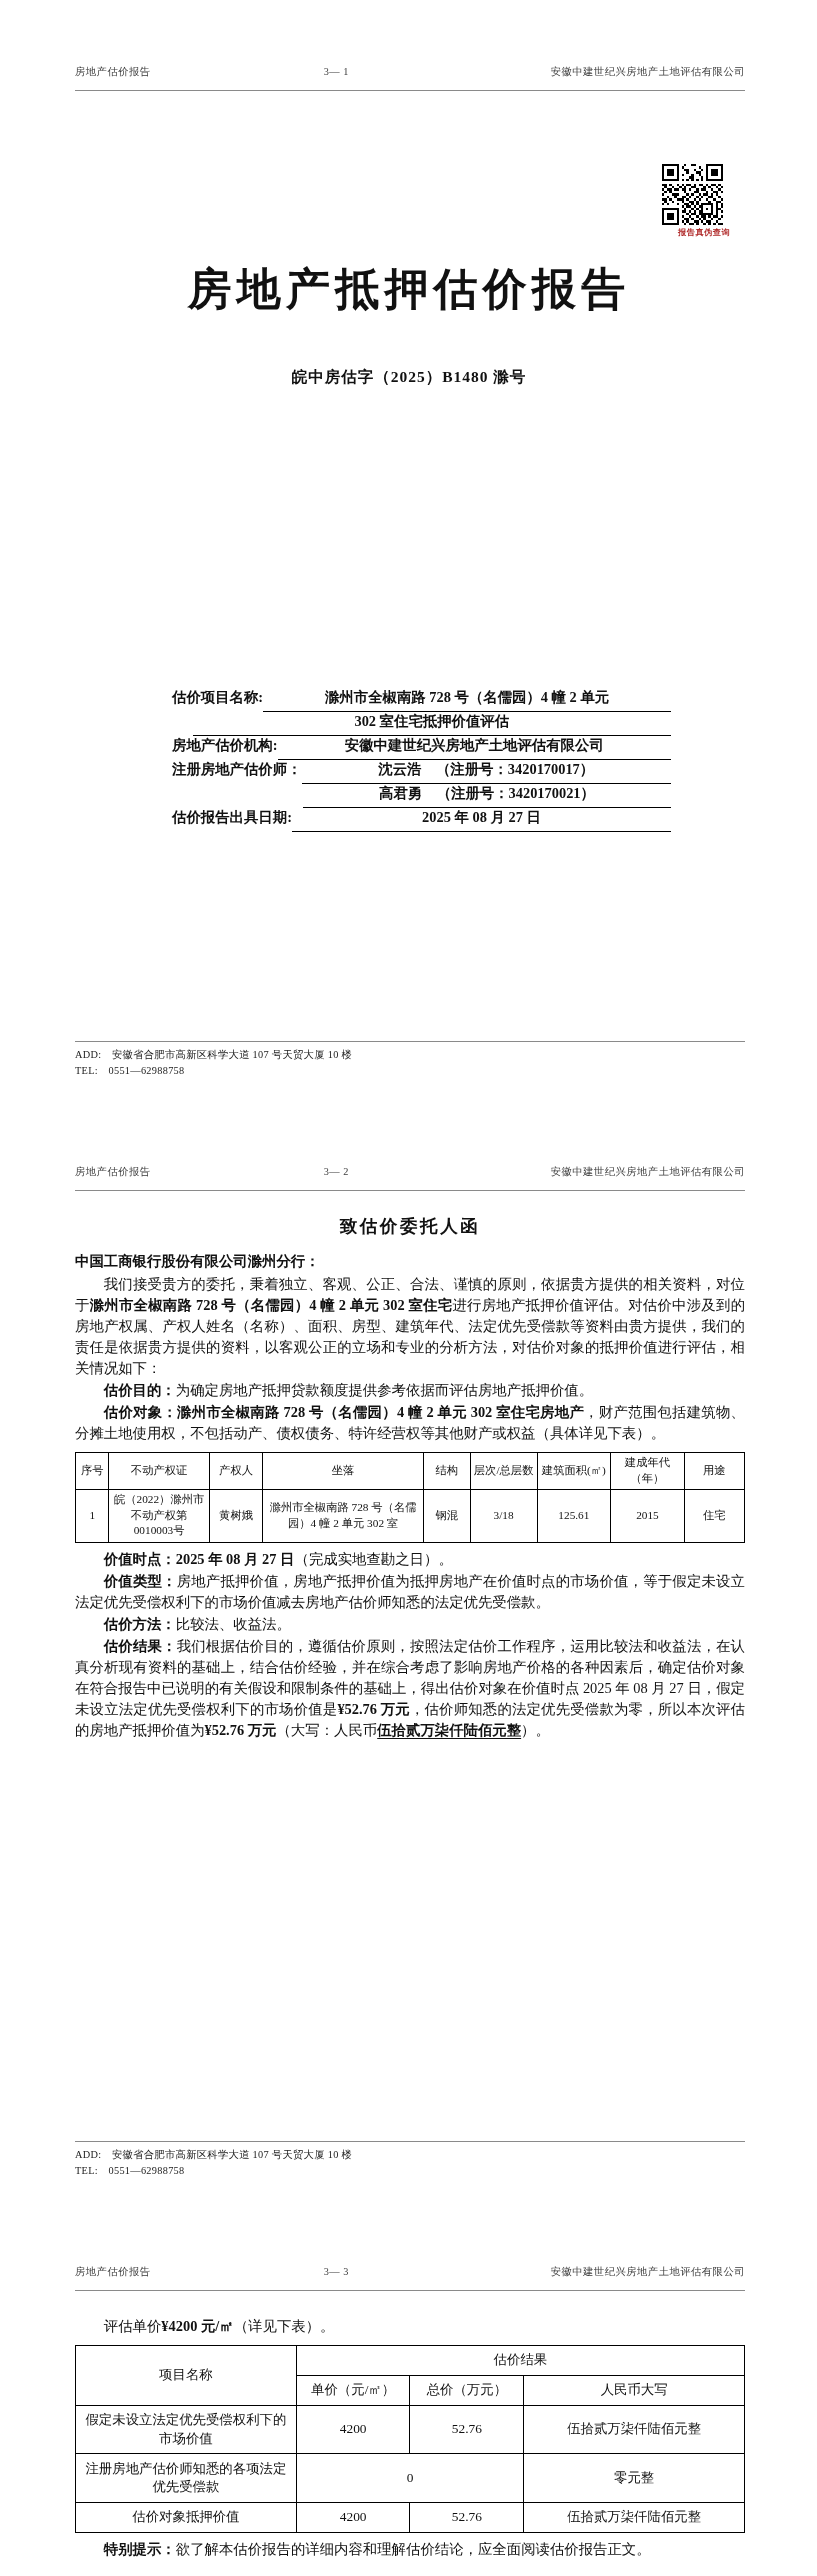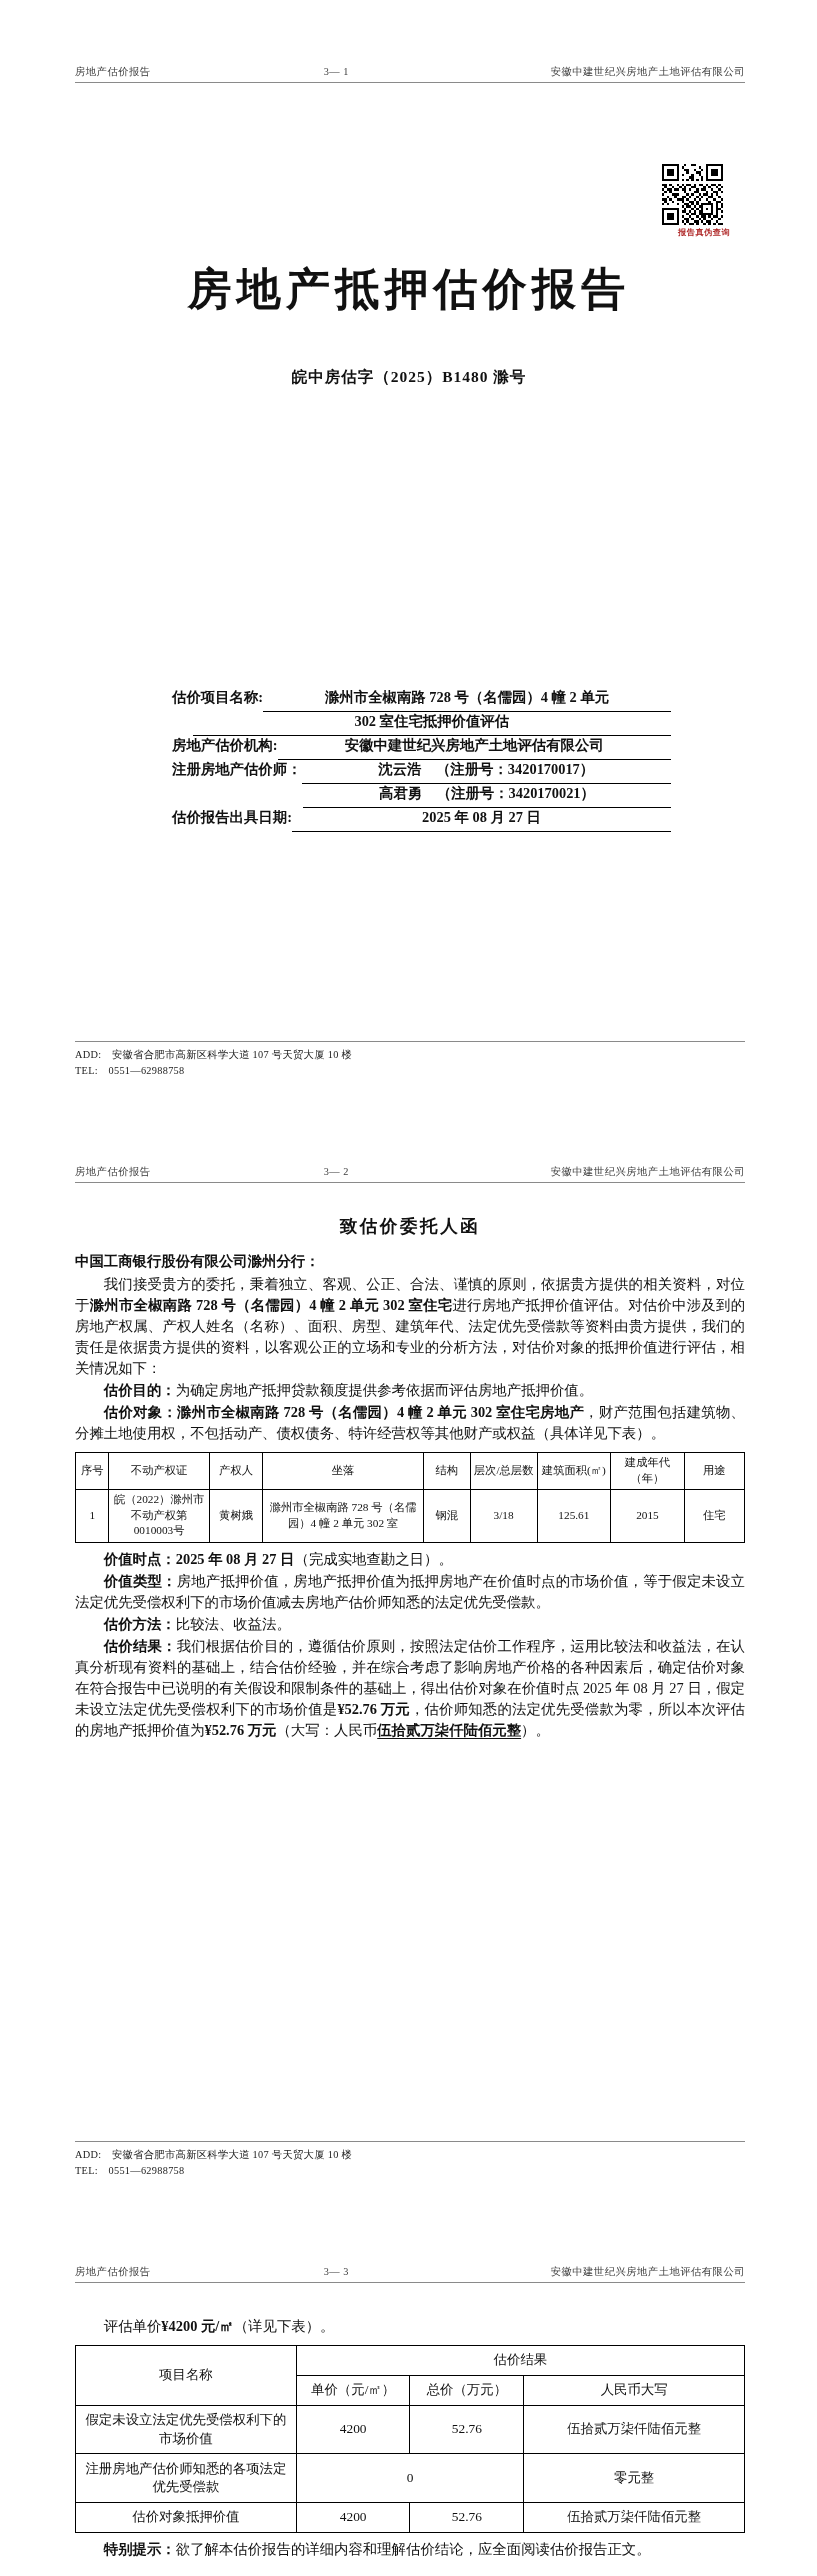--- a/index.html
+++ b/index.html
@@ -15,21 +15,21 @@
     width: 818px;
     height: 1100px;
     background: #fff;
     overflow: hidden;
   }
   
   .page-header {
     position: absolute; top: 65px; left: 75px; right: 73px;
     display: flex; align-items: baseline;
     font-size: 10.3px; color: #3c3c3c;
-    padding-bottom: 3px; border-bottom: 0.5px solid #8a8a8a;
+    padding-bottom: 11px; border-bottom: 0.5px solid #8a8a8a;
     letter-spacing: 0.5px;
     font-family: Liberation Serif, serif;
   }
   .ph-left  { flex: 0 0 30%; text-align: left; }
   .ph-center{ flex: 0 0 18%; text-align: center; }
   .ph-right { flex: 1; text-align: right; }
   .page-footer {
     position: absolute; left: 75px; right: 73px; bottom: 21px;
     border-top: 0.5px solid #8a8a8a; padding-top: 5.2px;
     font-size: 10.3px; line-height: 16px; color: #222; letter-spacing: 0.3px;

